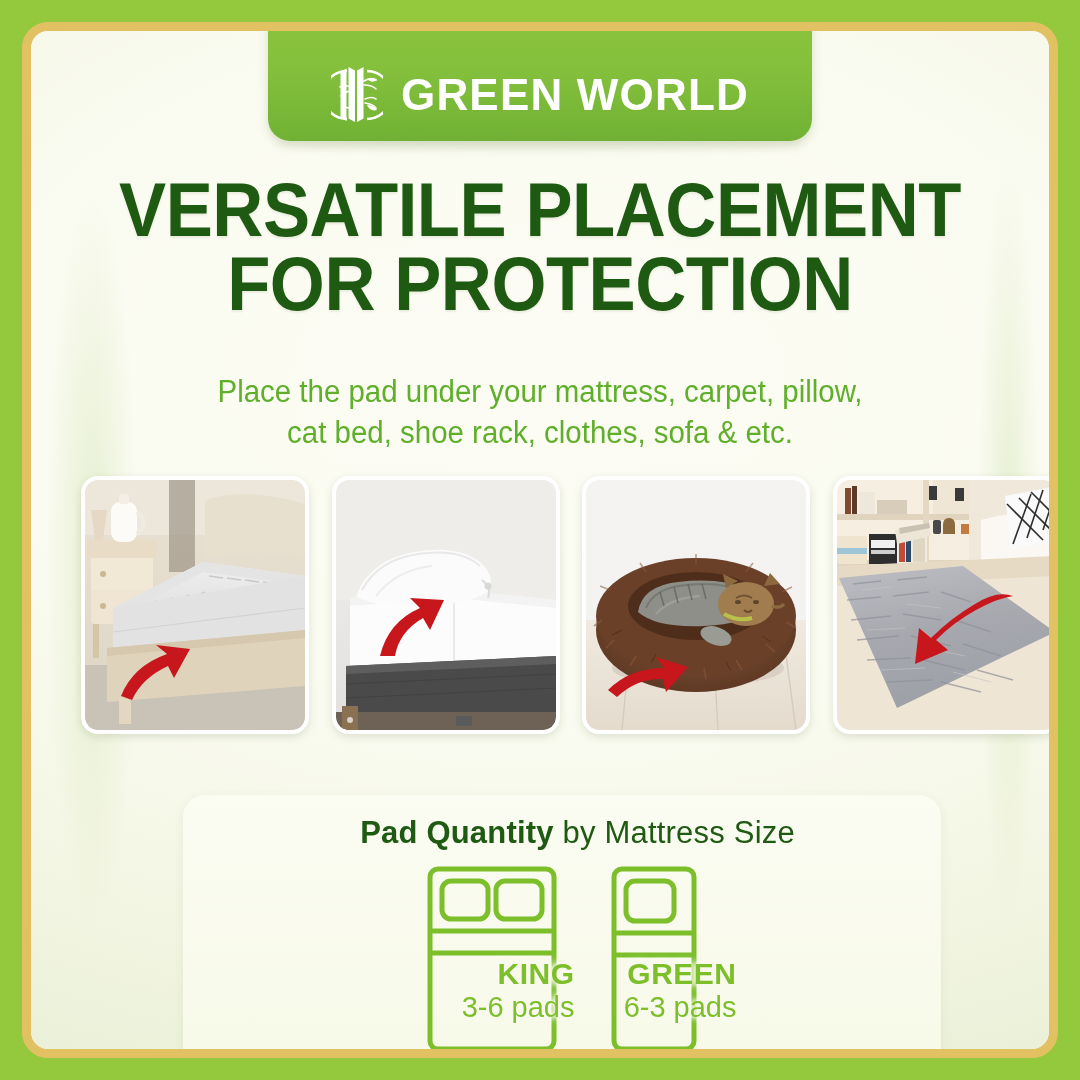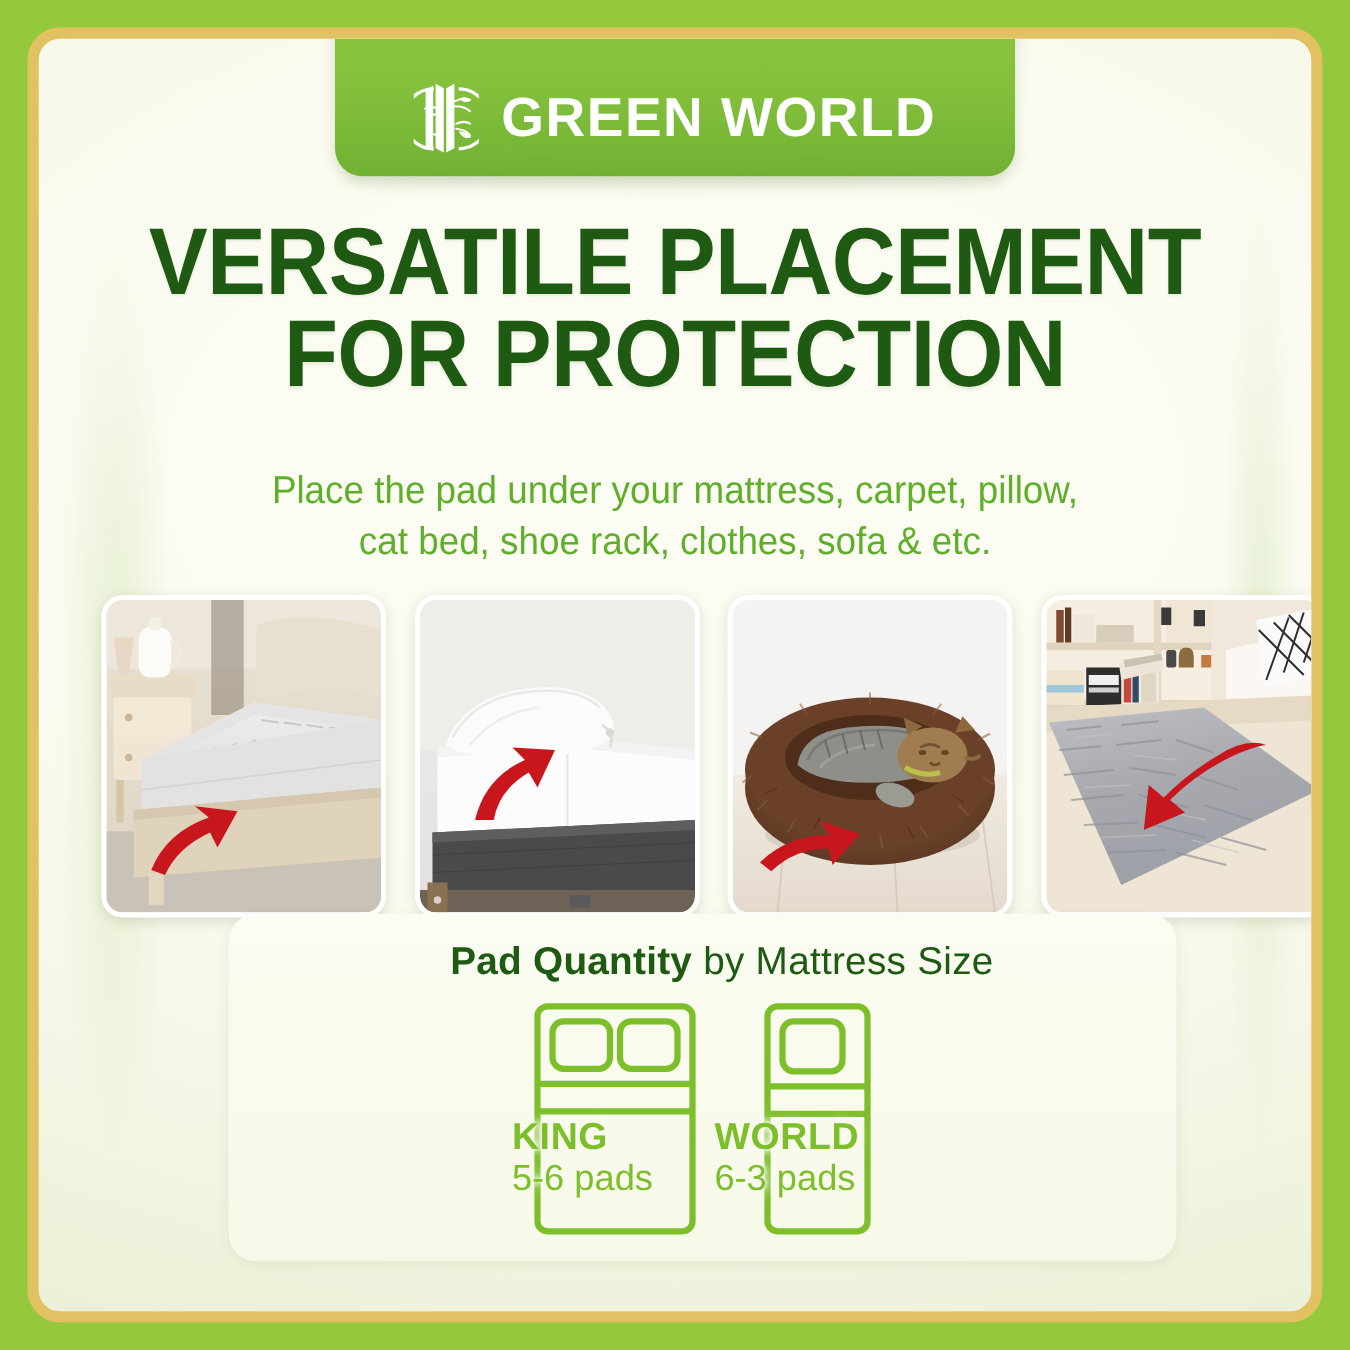--- a/index.html
+++ b/index.html
@@ -121,21 +121,21 @@
     box-shadow:0 3px 9px rgba(90,110,60,.18);
     border:4px solid #ffffff;
     position:relative;
   }
   .photo-inner { position:absolute; inset:0; overflow:hidden; border-radius:13px; }
   .photo-inner svg { display:block; width:100%; height:100%; }
 
   
   .qty-card {
     position:absolute;
-    left:152px; top:700px;
+    left:152px; top:764px;
     width:758px; height:278px;
     background:linear-gradient(180deg,#FBFCF2 0%,#F7F9E8 100%);
     border-radius:22px;
     box-shadow:0 3px 10px rgba(110,130,70,.10);
     padding-left:31px;
   }
   .qty-title {
     text-align:center;
     margin-top:20px;
     font-family:"Liberation Sans Narrow","Liberation Sans", sans-serif;
@@ -155,21 +155,21 @@
     align-items:flex-start;
     gap:52px;
   }
   .bed-item { position:relative; }
   .bed-item svg { display:block; }
   .bed-caption {
     position:absolute;
     left:50%; transform:translateX(-50%);
     bottom:30px;
     width:165px;
-    text-align:left;
+    text-align:right;
     font-family:"Liberation Sans Narrow","Liberation Sans", sans-serif;
     color:#7CBF2B;
     line-height:1.02;
     text-shadow:0 0 7px #F9FAEE, 0 0 5px #F9FAEE, 0 0 3px #F9FAEE, 0 0 11px #F9FAEE;
   }
   .bed-caption .name { display:block; font-size:30px; font-weight:bold; letter-spacing:0.5px; }
   .bed-caption .pads { display:block; font-size:29px; font-weight:500; margin-top:4px; }
 </style>
 </head>
 <body>
@@ -504,38 +504,38 @@
                   <rect x="4" y="4" width="124" height="180" rx="8"></rect>
                   <rect x="16" y="16" width="46" height="38" rx="9"></rect>
                   <rect x="70" y="16" width="46" height="38" rx="9"></rect>
                   <path d="M4 66 L128 66"></path>
                   <path d="M4 88 L128 88"></path>
                 </g>
               </svg>
             </span>
             <div class="bed-caption">
               <span class="name">KING</span>
-              <span class="pads">5-6 pads</span>
+              <span class="pads">3-6 pads</span>
             </div>
           </div>
 
 
           <div class="bed-item">
             <span>
               <svg width="88" height="188" viewBox="0 0 88 188" xmlns="http://www.w3.org/2000/svg">
                 <g fill="none" stroke="#7CBF2B" stroke-width="5" stroke-linejoin="round">
                   <rect x="4" y="4" width="80" height="180" rx="8"></rect>
                   <rect x="16" y="16" width="48" height="40" rx="9"></rect>
                   <path d="M4 68 L84 68"></path>
                   <path d="M4 90 L84 90"></path>
                 </g>
               </svg>
             </span>
             <div class="bed-caption">
-              <span class="name">WORLD</span>
+              <span class="name">GREEN</span>
               <span class="pads">6-3 pads</span>
             </div>
           </div>
 
         </div>
       </div>
 
     </div>
   </div>
 </div>

